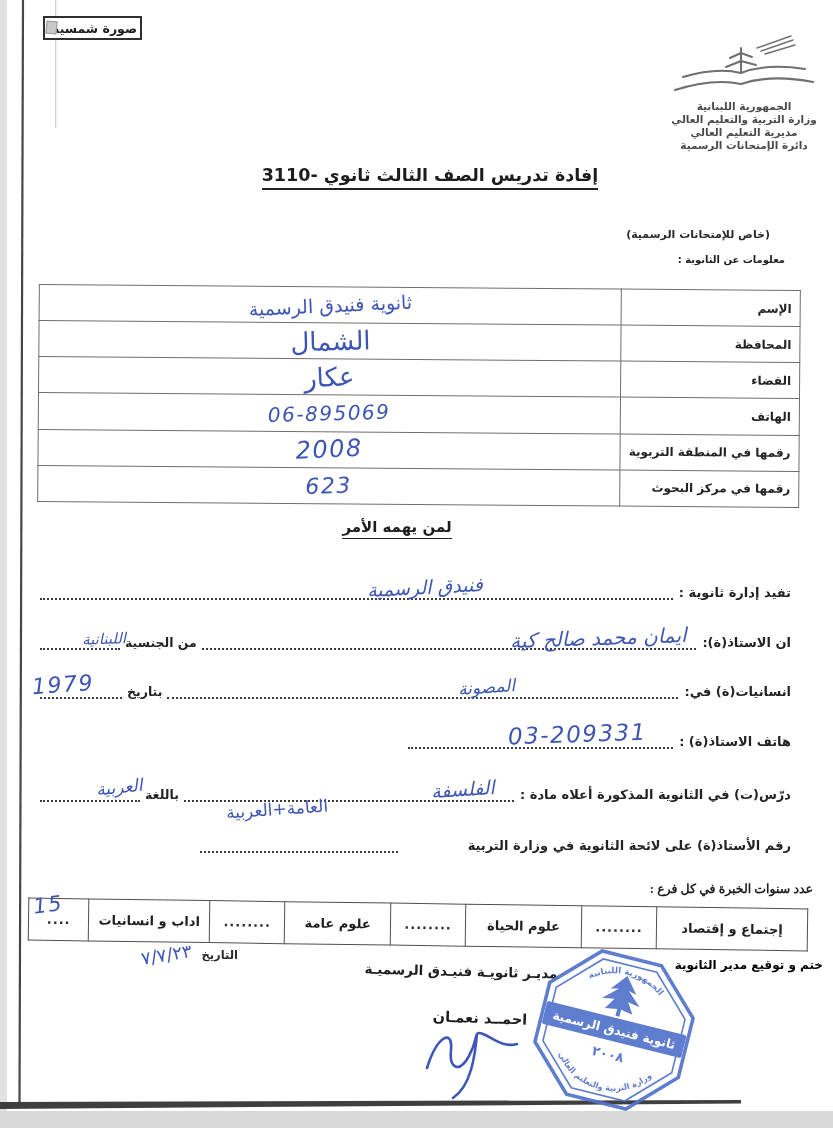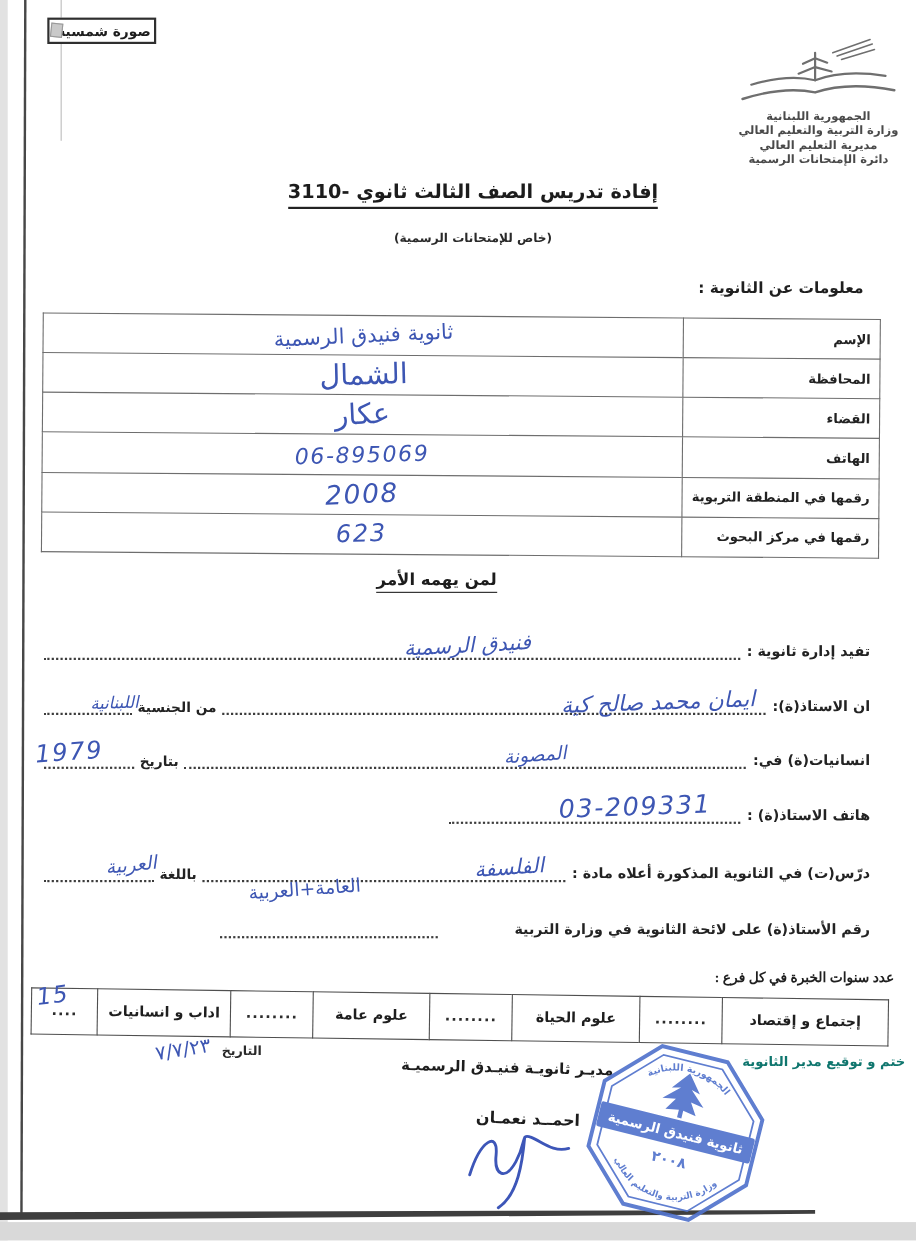--- a/index.html
+++ b/index.html
@@ -16,25 +16,25 @@
           transform:rotate(6deg);border:1px solid #9a9a9a;}
 
   
   .ministry{position:absolute;left:660px;top:34px;width:168px;text-align:center;}
   .ministry .mline{direction:rtl;font-size:10.5px;line-height:13px;color:#4a4a4a;font-weight:bold;letter-spacing:.2px;}
 
   
   .title{position:absolute;left:90px;top:165px;width:680px;text-align:center;direction:rtl;}
   .title .u{display:inline-block;font-size:17.5px;font-weight:bold;color:#1c1c1c;
             border-bottom:2px solid #222;padding-bottom:3px;letter-spacing:.3px;}
-  .subtitle{position:absolute;left:90px;top:210px;width:680px;text-align:center;direction:rtl;
+  .subtitle{position:absolute;left:90px;top:228px;width:680px;text-align:right;direction:rtl;
             font-size:11px;font-weight:bold;color:#2a2a2a;}
 
   
-  .info-heading{position:absolute;right:48px;top:254px;direction:rtl;font-size:14px;font-weight:bold;color:#1f1f1f;}
+  .info-heading{position:absolute;right:48px;top:254px;direction:rtl;font-size:10px;font-weight:bold;color:#1f1f1f;}
   .info-table{position:absolute;left:38px;top:287px;width:762px;height:218px;border-collapse:collapse;
               transform:rotate(.45deg);}
   .info-table td{border:1px solid #6e6e6e;height:36px;padding:0 8px;}
   .info-table .lbl{width:142px;font-size:12px;font-weight:bold;color:#222;white-space:nowrap;}
   .info-table .val{text-align:center;position:relative;}
   .hand{color:#3d56b3;font-weight:400;display:inline-block;}
   .lat{font-style:italic;letter-spacing:1.5px;}
   .iv1{font-size:19px;transform:rotate(-3deg);}
   .iv2{font-size:26px;transform:rotate(-2deg);}
   .iv3{font-size:26px;transform:rotate(-3deg);}
@@ -68,21 +68,21 @@
   .exp-table{position:absolute;left:28px;top:903px;width:780px;border-collapse:collapse;transform:rotate(.8deg);}
   .exp-table td{border:1.5px solid #4f4f4f;height:42px;text-align:center;vertical-align:middle;}
   .elbl{font-size:13px;font-weight:bold;color:#1e1e1e;white-space:nowrap;}
   .edots{position:relative;font-size:13px;font-weight:bold;color:#2c2c2c;letter-spacing:1px;}
   .edots .hand{position:absolute;left:4px;top:-6px;font-size:21px;transform:rotate(-8deg);}
   .w1{width:150px}.w2{width:75px}.w3{width:115px}.w4{width:75px}
   .w5{width:105px}.w6{width:75px}.w7{width:120px}.w8{width:60px}
 
   
   .seal-caption{position:absolute;left:658px;top:958px;width:165px;direction:rtl;font-size:12px;
-                font-weight:bold;color:#0f766e;white-space:nowrap;}
+                font-weight:bold;color:#000000;white-space:nowrap;}
   .director-title{position:absolute;left:340px;top:963px;width:242px;direction:rtl;text-align:center;
                   font-size:13.5px;font-weight:bold;color:#1d1d1d;transform:rotate(1.5deg);white-space:nowrap;}
   .director-name{position:absolute;left:390px;top:1010px;width:180px;direction:rtl;text-align:center;
                  font-size:14.5px;font-weight:bold;color:#1d1d1d;transform:rotate(2deg);white-space:nowrap;}
   .signature{position:absolute;left:415px;top:1020px;z-index:3;}
   .datebox{position:absolute;left:26px;top:944px;width:212px;display:flex;direction:rtl;
            align-items:flex-start;gap:10px;}
   .datebox .dlabel{font-size:11.5px;font-weight:bold;color:#2a2a2a;padding-top:4px;}
   .datebox .hand{font-size:18px;transform:rotate(-9deg);letter-spacing:2px;}
 

